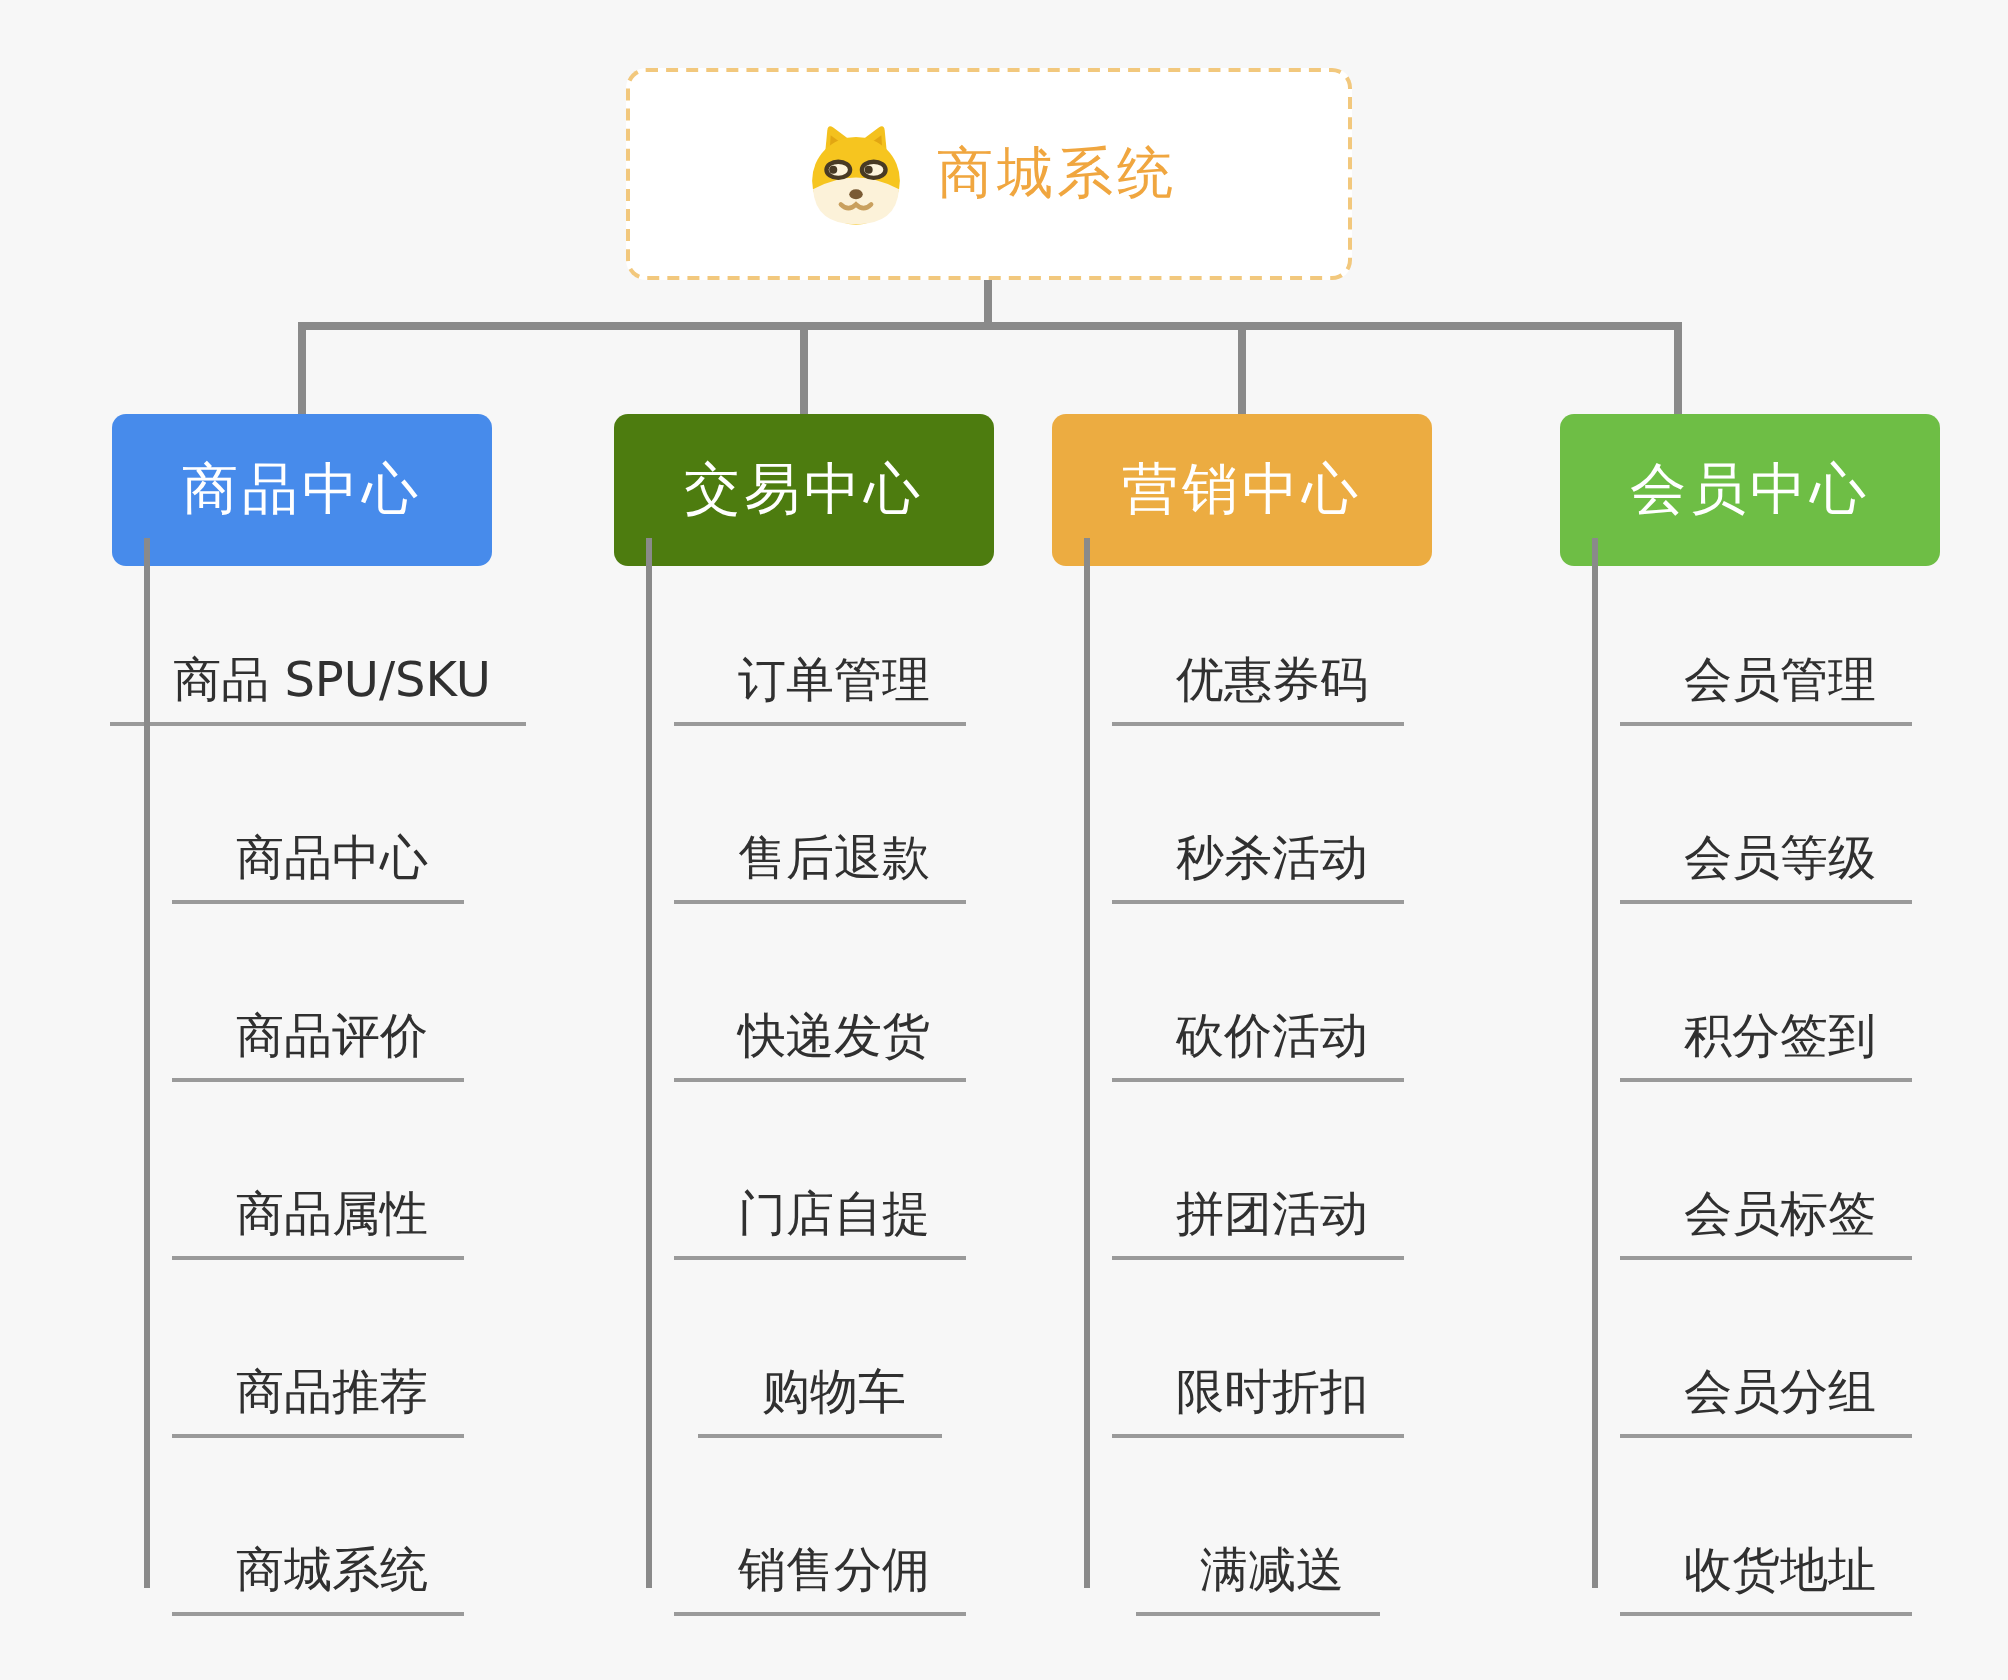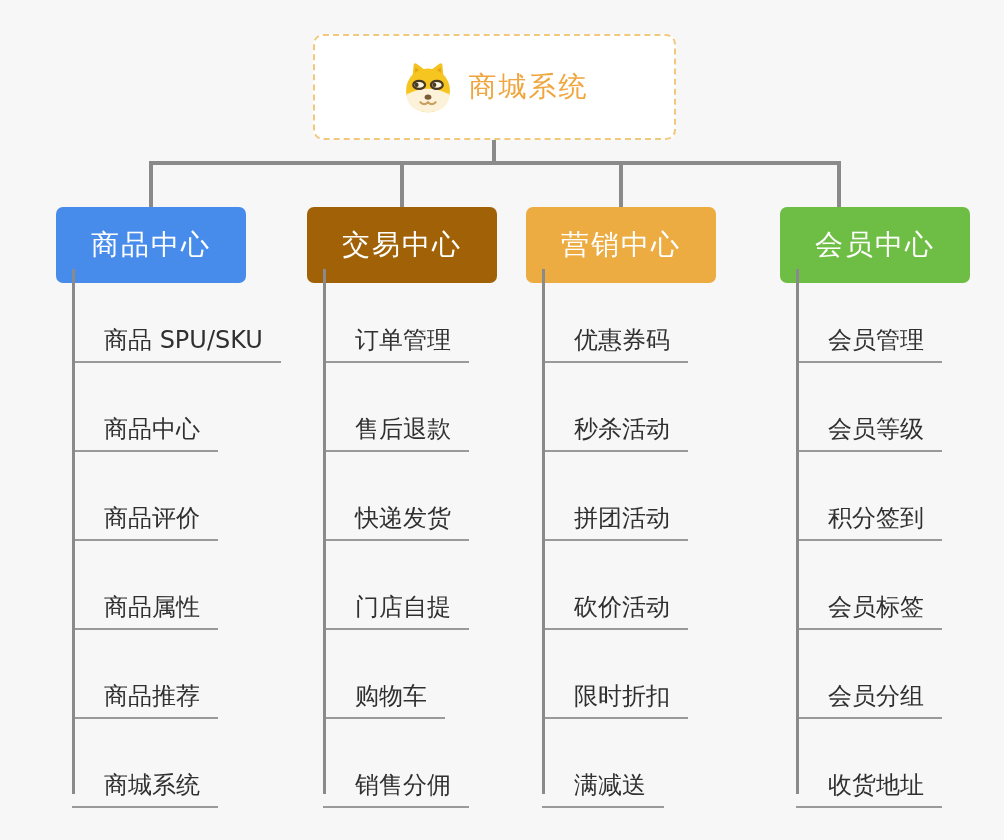--- a/index.html
+++ b/index.html
@@ -29,21 +29,21 @@
   
   .column{position:absolute;top:207px;width:190px;}
   .col-1{left:56px;} .col-2{left:307px;} .col-3{left:526px;} .col-4{left:780px;}
   .branch-header{
     width:190px;height:76px;border-radius:7px;box-sizing:border-box;
     display:flex;align-items:center;justify-content:center;
     color:#ffffff;font-size:28px;letter-spacing:2px;white-space:nowrap;
   }
   .col-trunk{position:absolute;left:16px;top:62px;width:3px;height:525px;background:#8a8a8a;}
   .children{
-    display:flex;flex-direction:column;align-items:flex-start;
+    display:flex;flex-direction:column;align-items:center;
     margin-left:16px;
   }
   .child{
     box-sizing:border-box;height:89px;
     display:flex;align-items:flex-end;
     padding:0 18px 5px 32px;
     border-bottom:2px solid #9a9a9a;
     font-size:24px;color:#303030;white-space:nowrap;
   }
   .child:first-child{height:80px;}
@@ -83,40 +83,40 @@
     <div class="child">商品 SPU/SKU</div>
     <div class="child">商品中心</div>
     <div class="child">商品评价</div>
     <div class="child">商品属性</div>
     <div class="child">商品推荐</div>
     <div class="child">商城系统</div>
   </div>
 </div>
 
 <div class="column col-2">
-  <div class="branch-header" style="background-color: #a16207;">交易中心</div>
+  <div class="branch-header" style="background-color: #4d7c0f;">交易中心</div>
   <div class="col-trunk"></div>
   <div class="children">
     <div class="child">订单管理</div>
     <div class="child">售后退款</div>
     <div class="child">快递发货</div>
     <div class="child">门店自提</div>
     <div class="child">购物车</div>
     <div class="child">销售分佣</div>
   </div>
 </div>
 
 <div class="column col-3">
   <div class="branch-header" style="background-color: rgb(236, 172, 65);">营销中心</div>
   <div class="col-trunk"></div>
   <div class="children">
     <div class="child">优惠券码</div>
     <div class="child">秒杀活动</div>
+    <div class="child">砍价活动</div>
     <div class="child">拼团活动</div>
-    <div class="child">砍价活动</div>
     <div class="child">限时折扣</div>
     <div class="child">满减送</div>
   </div>
 </div>
 
 <div class="column col-4">
   <div class="branch-header" style="background-color: rgb(110, 190, 69);">会员中心</div>
   <div class="col-trunk"></div>
   <div class="children">
     <div class="child">会员管理</div>

